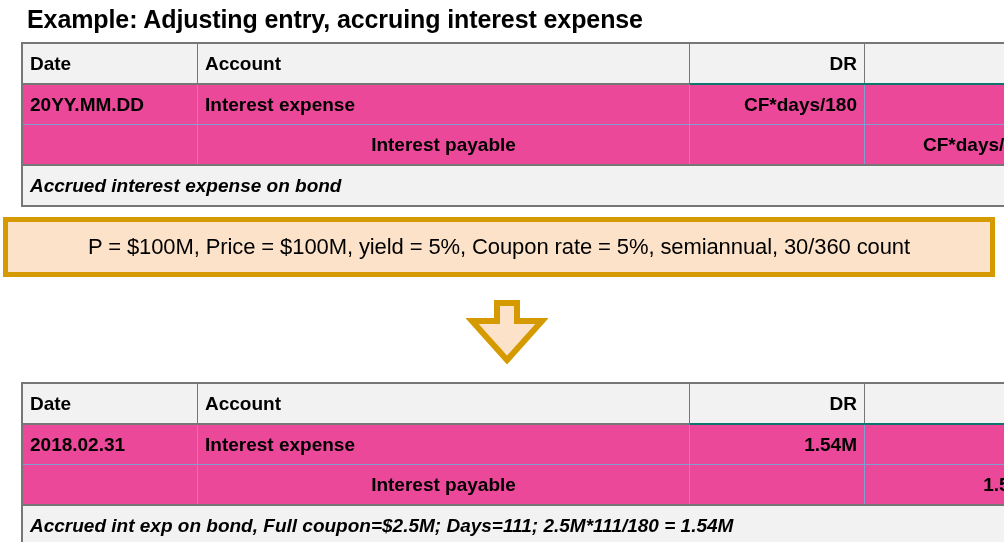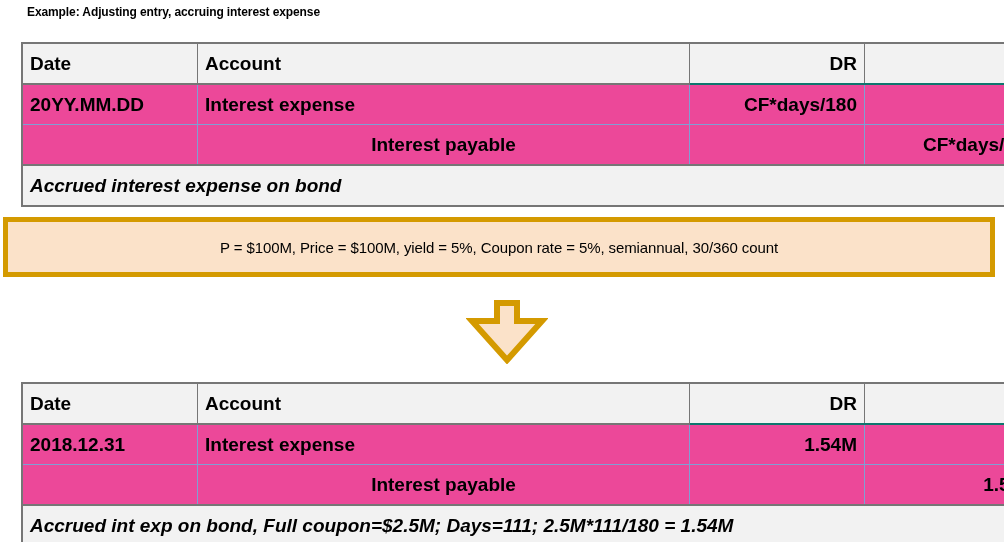--- a/index.html
+++ b/index.html
@@ -14,21 +14,21 @@
     overflow: hidden;
     font-family: "Liberation Sans", sans-serif;
     color: #000000;
   }
 
   
   .page-title {
     position: absolute;
     left: 27px;
     top: 5px;
-    font-size: 12px;
+    font-size: 25px;
     font-weight: bold;
     letter-spacing: -0.1px;
     white-space: nowrap;
     color: #000000;
   }
 
   
   .je-table {
     position: absolute;
     border-collapse: collapse;
@@ -93,21 +93,21 @@
     width: 992px;
     height: 60px;
     background: #fbe2c9;
     border: 5px solid #d49a00;
     box-sizing: border-box;
     display: flex;
     align-items: center;
     justify-content: center;
   }
   .callout-text {
-    font-size: 15px;
+    font-size: 22px;
     white-space: nowrap;
     letter-spacing: -0.1px;
     color: #000000;
   }
 
   
   .arrow-wrap {
     position: absolute;
     left: 466px;
     top: 300px;
@@ -159,21 +159,21 @@
 
 <table class="je-table" id="table-bot">
   <tbody>
       <tr class="hdr">
     <td class="c-date">Date</td>
     <td class="c-acct">Account</td>
     <td class="c-dr">DR</td>
     <td class="c-cr">CR</td>
   </tr>
   <tr class="data">
-    <td class="c-date">2018.12.31</td>
+    <td class="c-date">2018.02.31</td>
     <td class="c-acct">Interest expense</td>
     <td class="c-dr">1.54M</td>
     <td class="c-cr"></td>
   </tr>
   <tr class="data">
     <td class="c-date"></td>
     <td class="c-acct indent">Interest payable</td>
     <td class="c-dr"></td>
     <td class="c-cr">1.54M</td>
   </tr>

